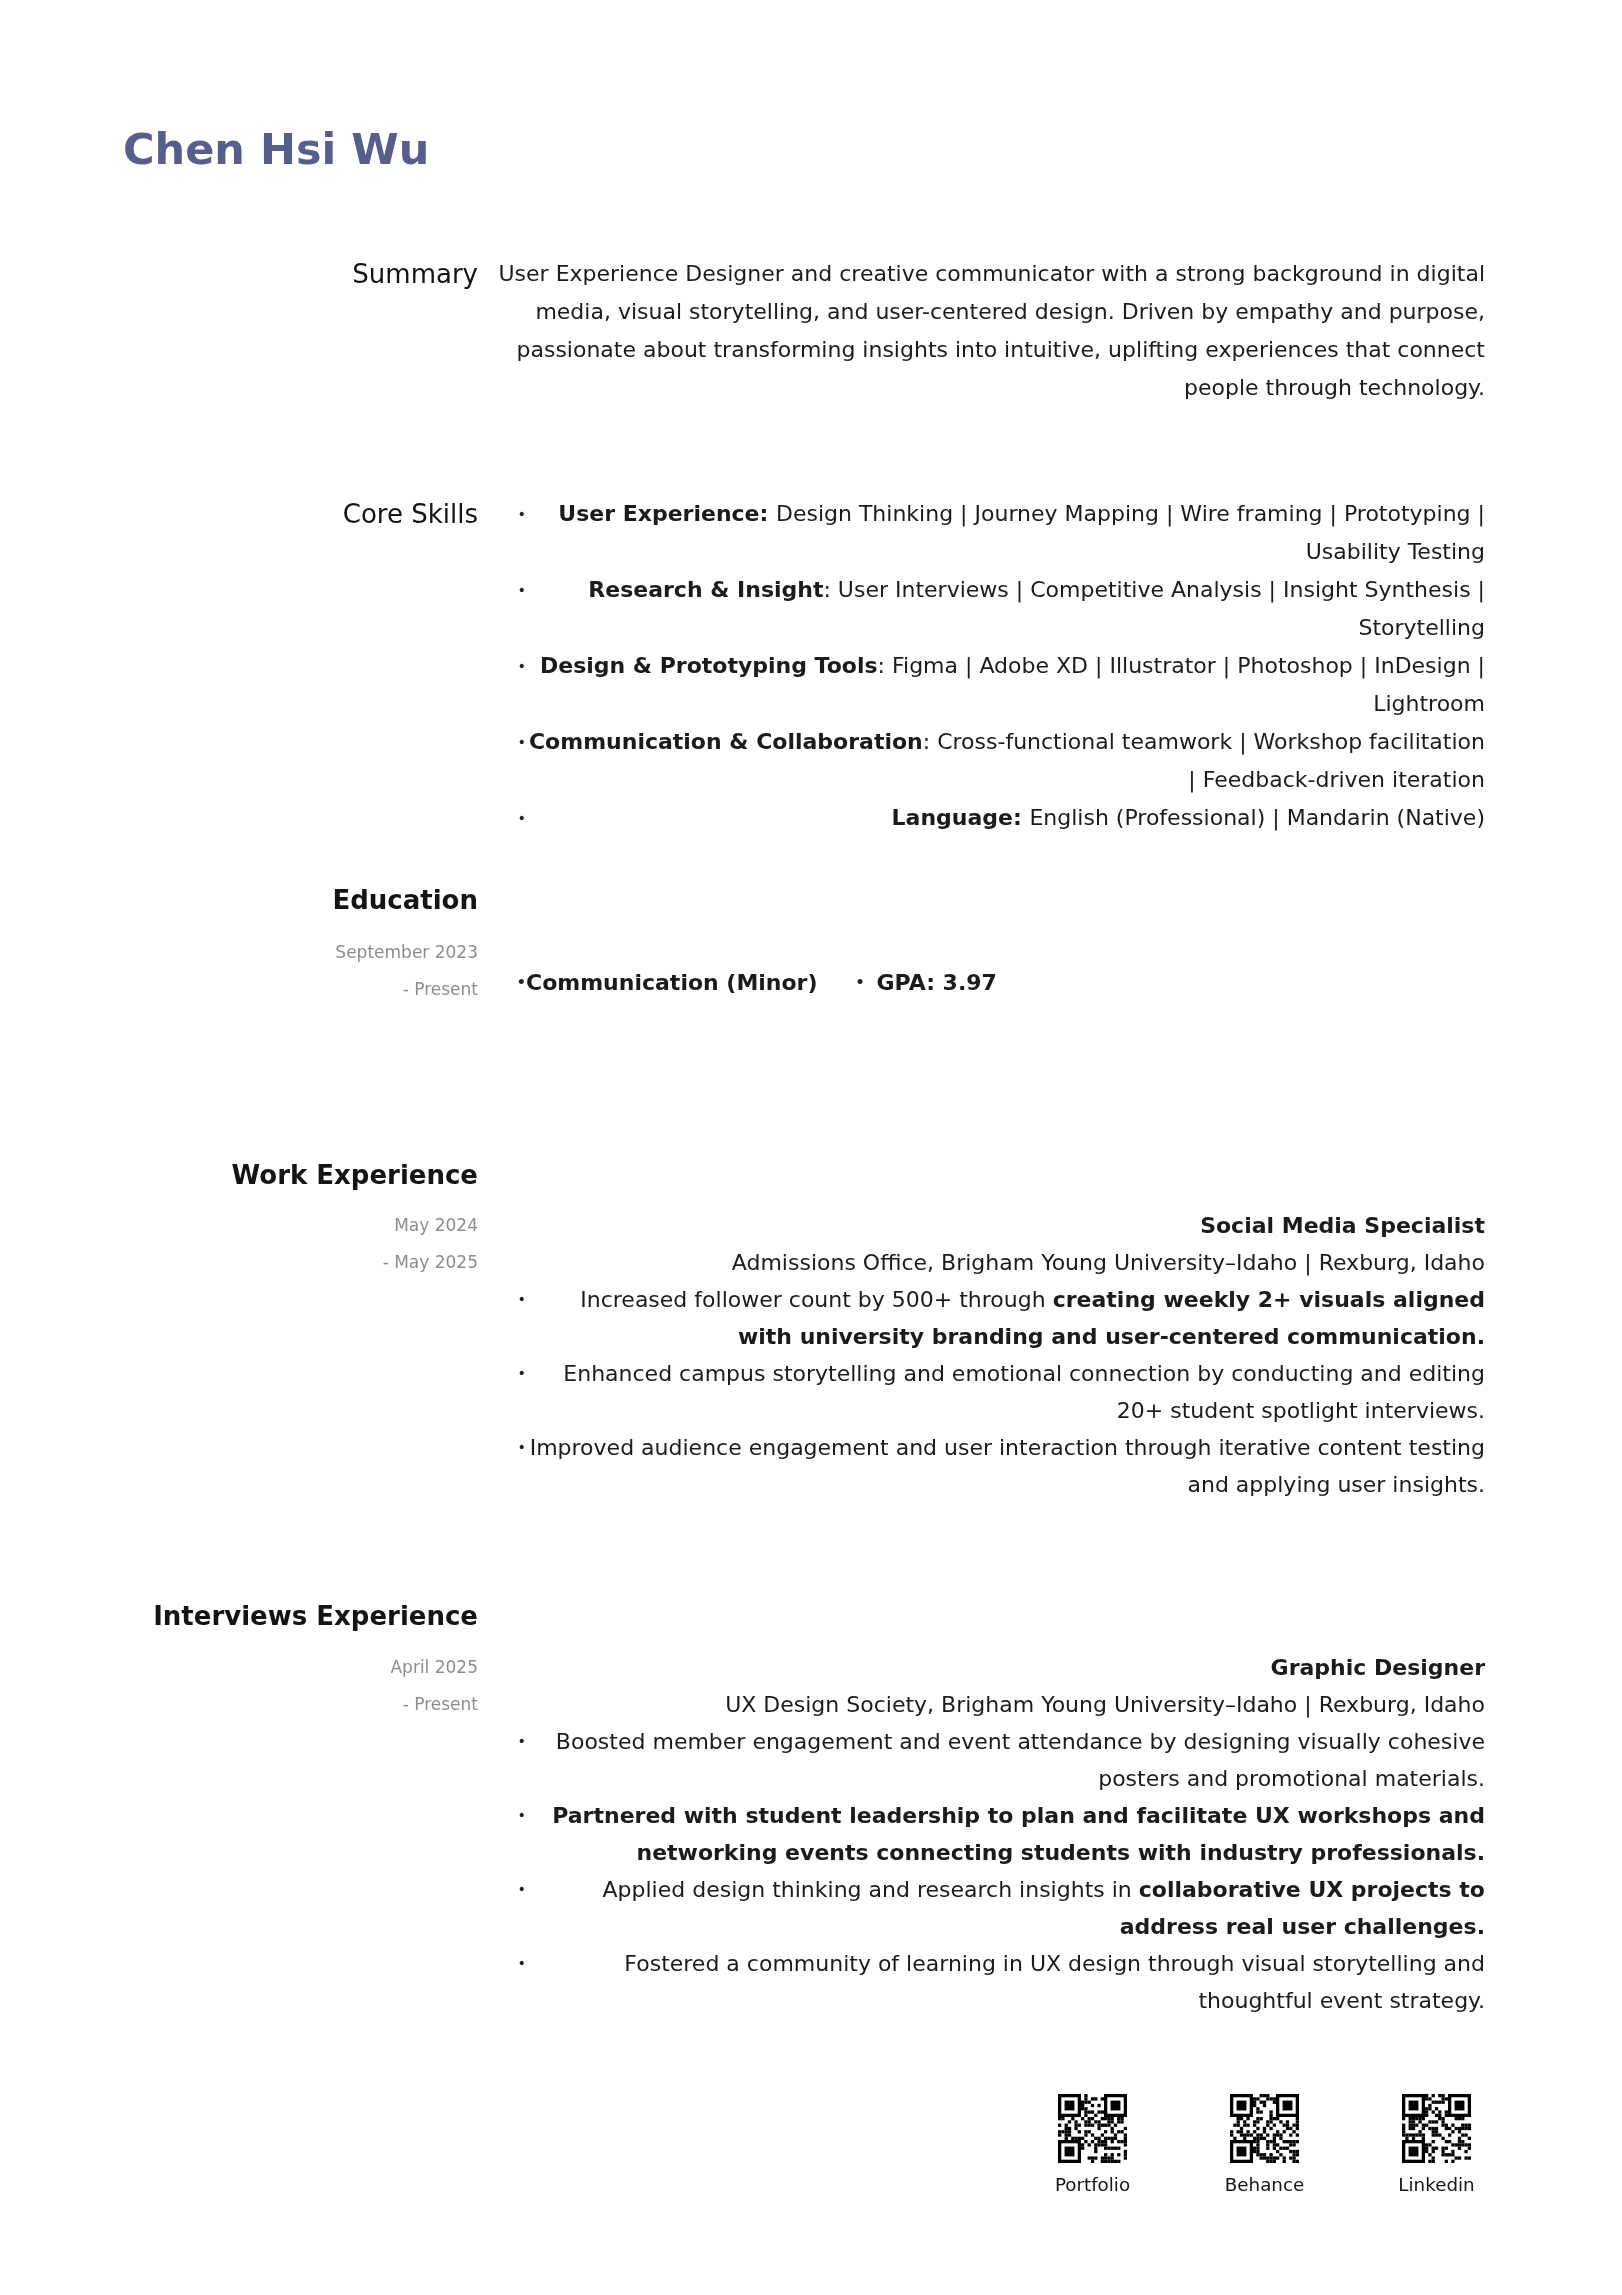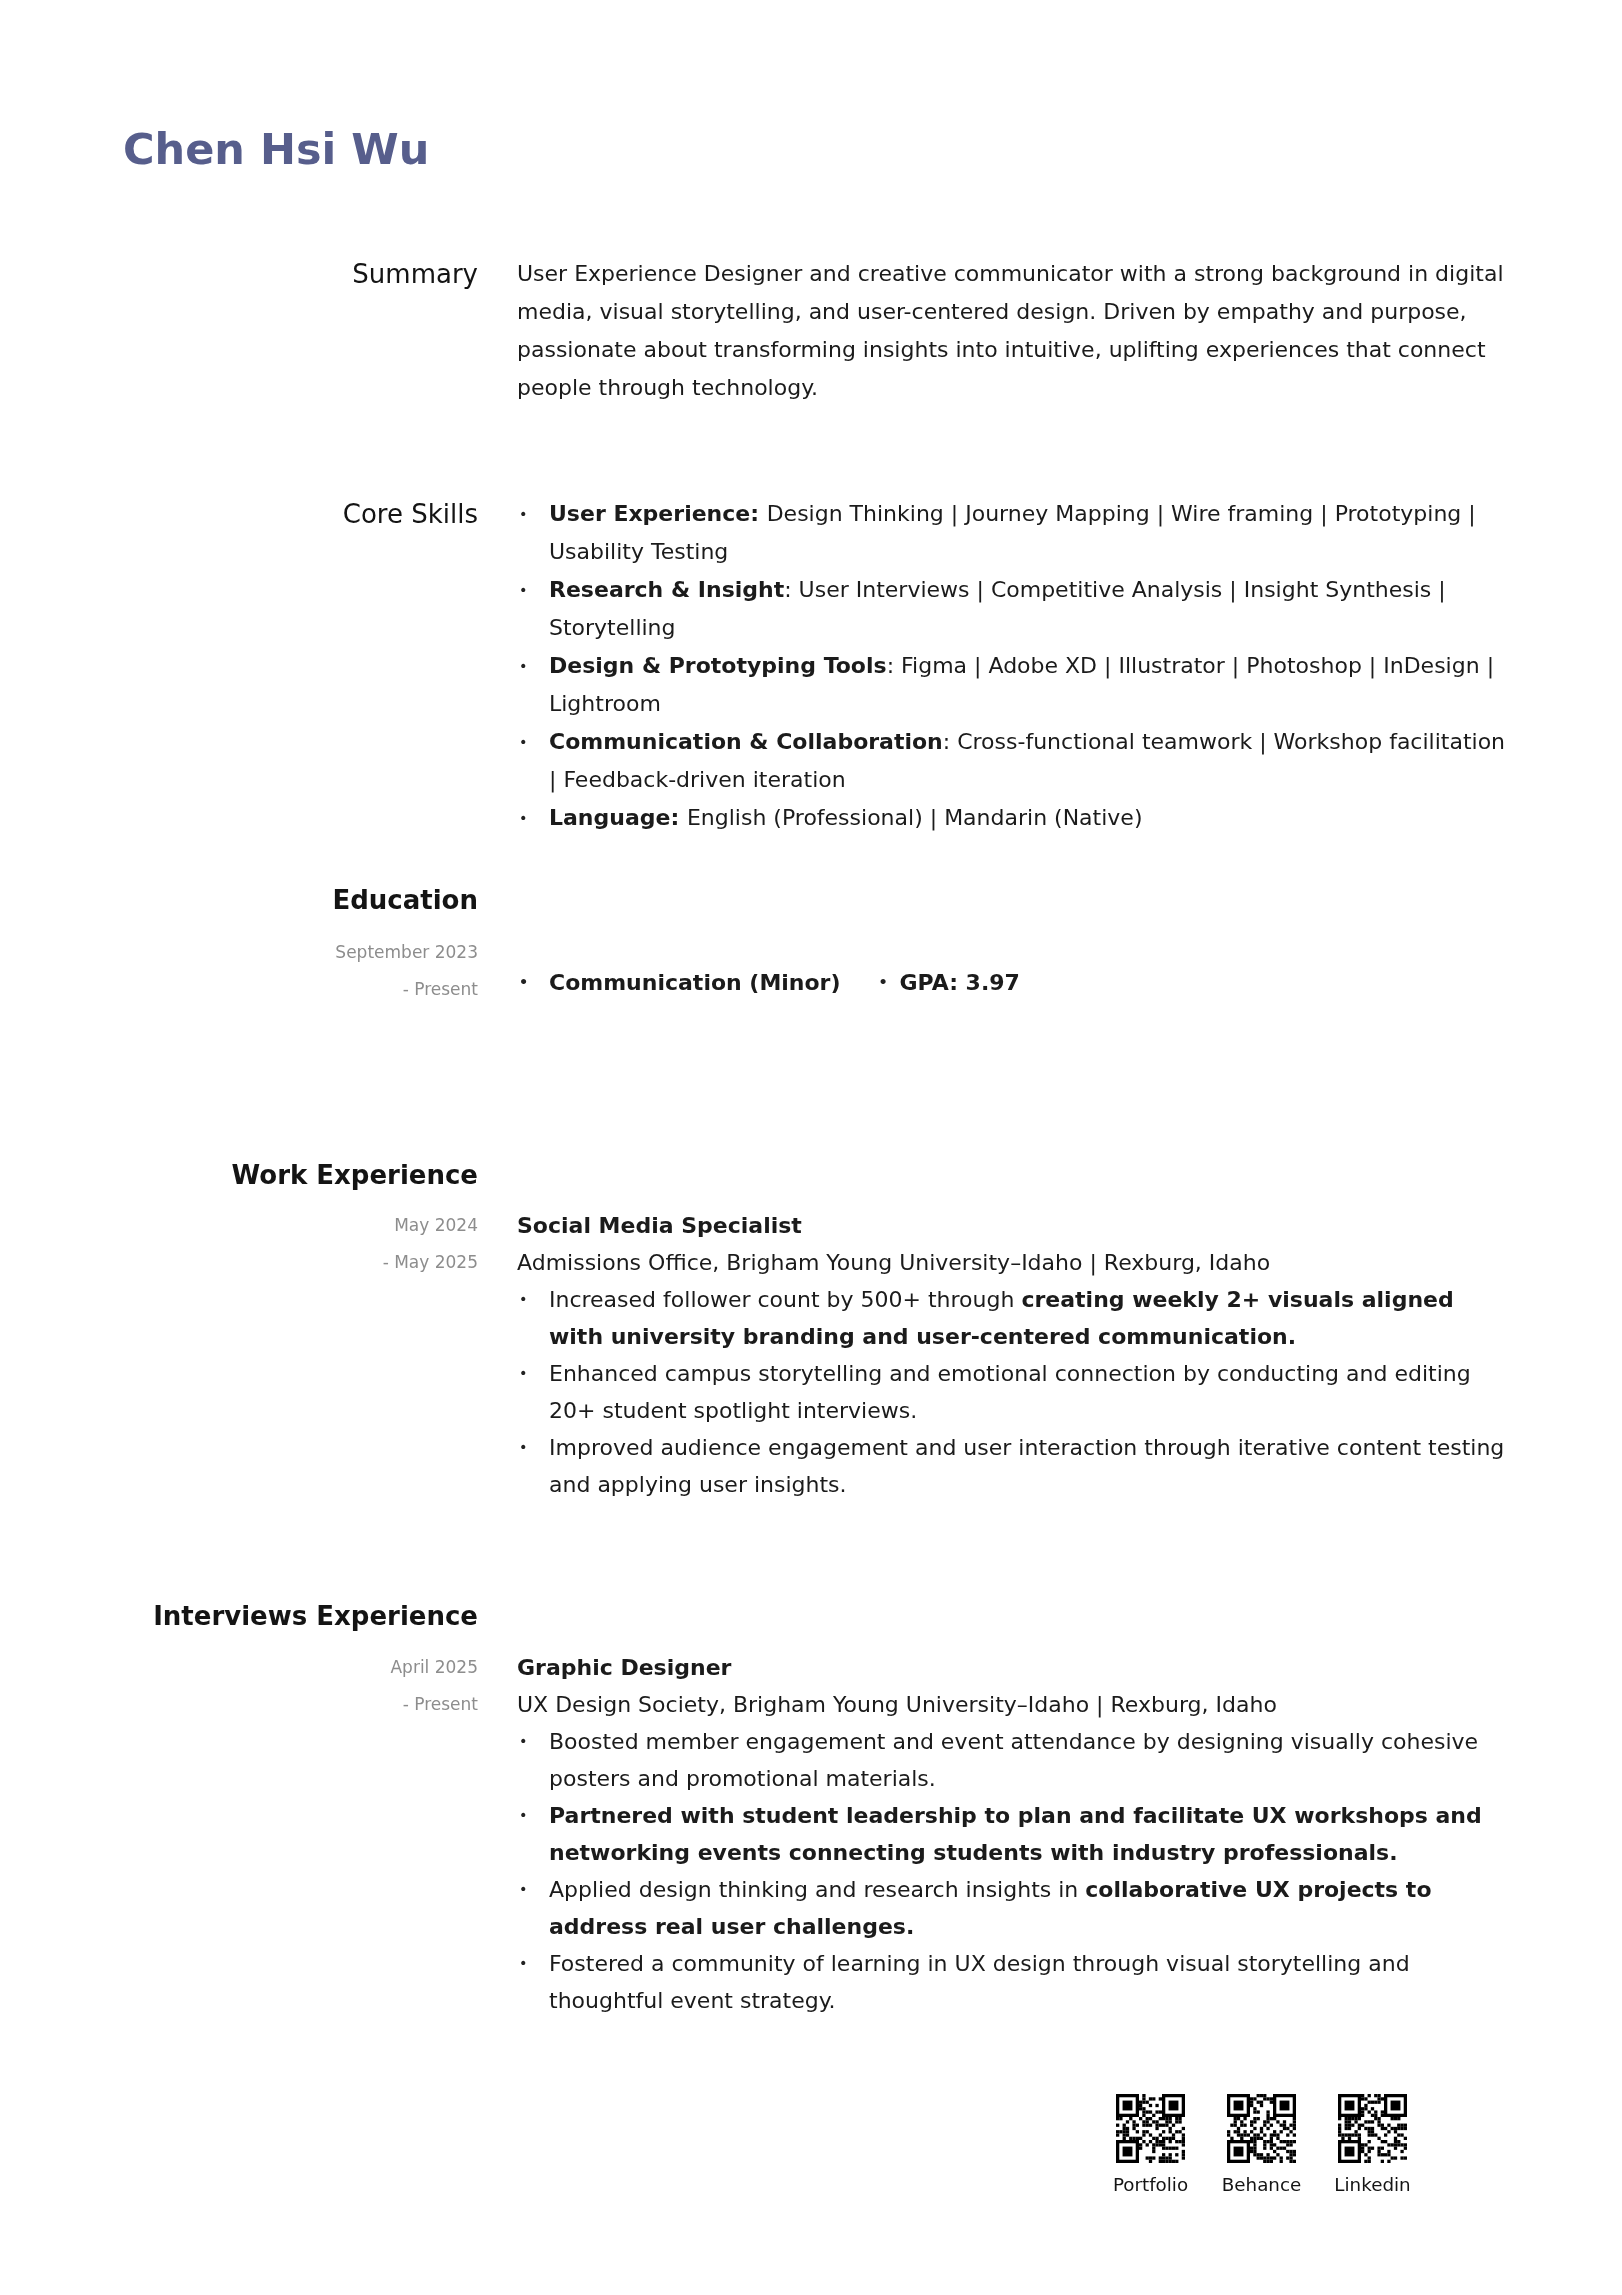--- a/index.html
+++ b/index.html
@@ -20,40 +20,40 @@
 
   .row { position:absolute; left:0; width:1623px; display:flex; }
   .label {
     width:478px; flex:none; text-align:right;
     font-size:26px; font-weight:normal; line-height:38px; color:#141414;
   }
   .heading {
     position:absolute; left:0; width:478px; text-align:right;
     font-size:26px; font-weight:bold; color:#141414; line-height:31px;
   }
-  .content { margin-left:39px; width:991px; font-size:22px; line-height:38px; }
+  .content { margin-left:16px; width:991px; font-size:22px; line-height:38px;text-align:right; }
   .entry .content { line-height:37px; }
   .content p { margin:0; }
 
   .dates {
     width:478px; flex:none; text-align:right;
     font-size:17px; line-height:37px; color:var(--muted);
   }
 
   ul.blist { list-style:none; margin:0; padding:0; }
   ul.blist li { display:flex; }
   .dot { width:30px; flex:none; padding-left:2px; font-size:14.4px; line-height:inherit; color:#222; }
   .li-text { flex:1; }
 
   .entry-title { font-weight:bold; }
   .entry-bullets { margin-top:30px; }
   .inline-bullets { display:flex; margin-top:30px; font-weight:bold; }
   .inline-bullets .dot.second { width:auto; margin-left:38px; margin-right:11.8px; padding-left:0; }
 
-  .qr-row { position:absolute; left:1095px; top:2094px; display:flex; }
+  .qr-row { position:absolute; left:1037px; top:2094px; display:flex; gap:61px; }
   .qr-item { width:111px; display:flex; flex-direction:column; align-items:center; }
   .qr-box { width:69px; height:69px; }
   .qr-label { margin-top:10.5px; font-size:18.3px; color:#141414; text-align:center; }
 
   b { font-weight:bold; }
 </style>
 </head>
 <body>
 
 <div class="page">

